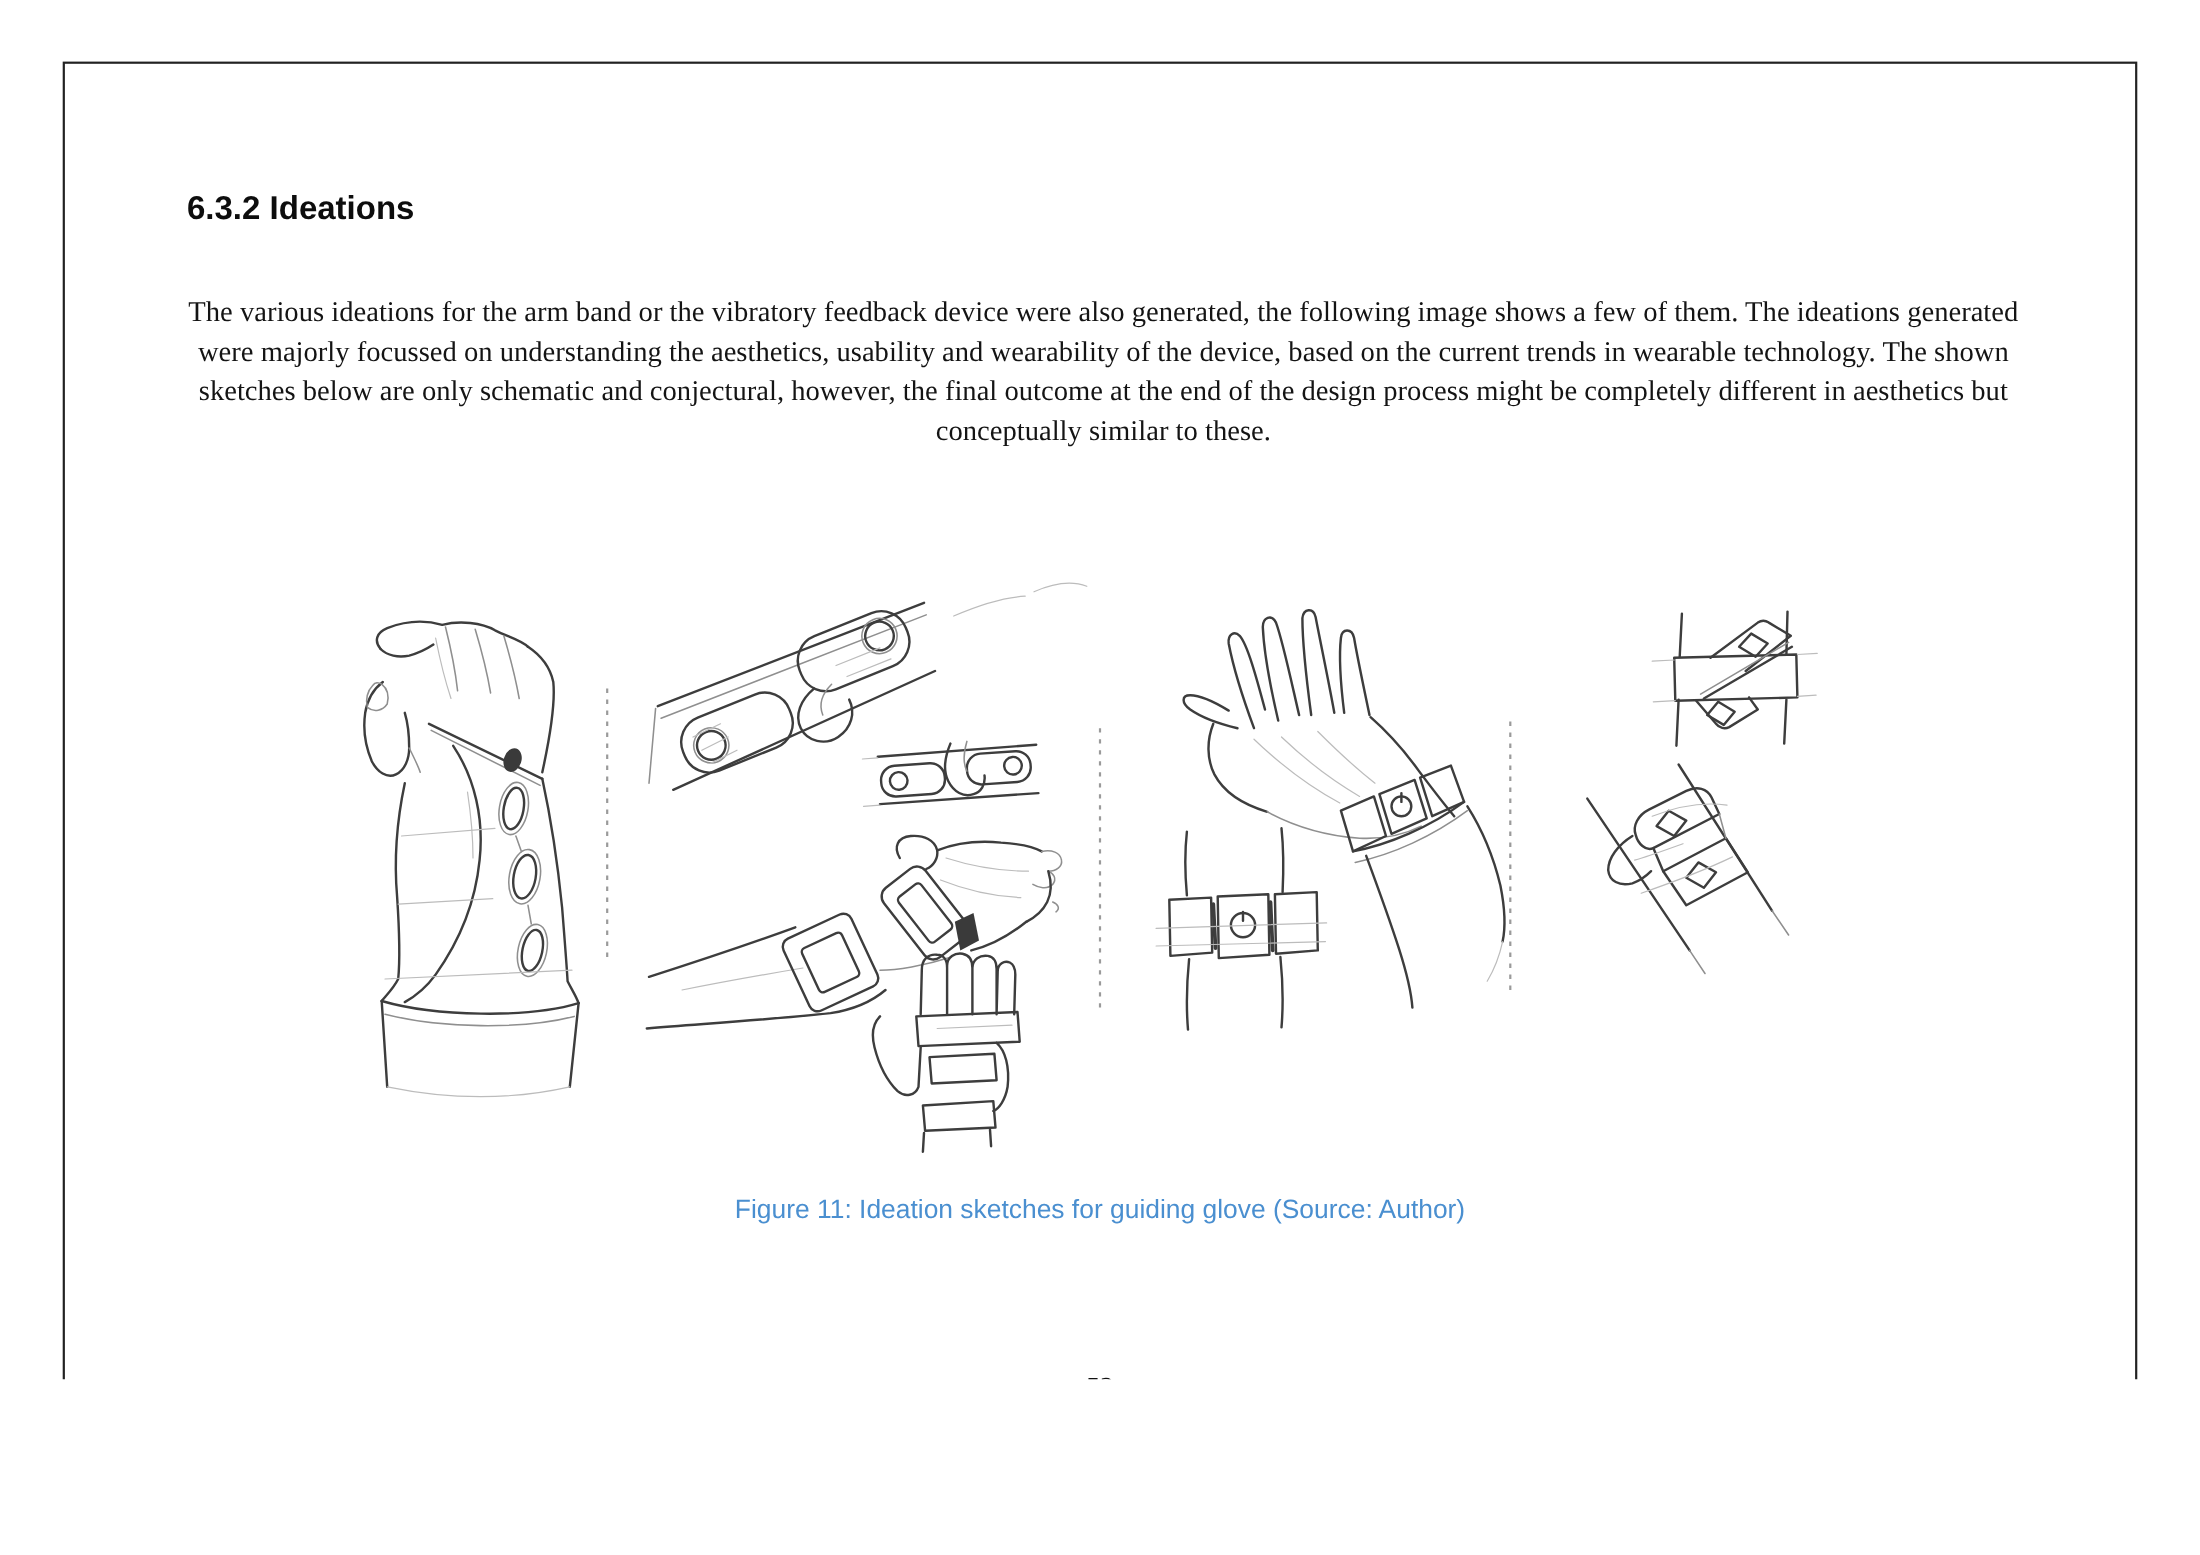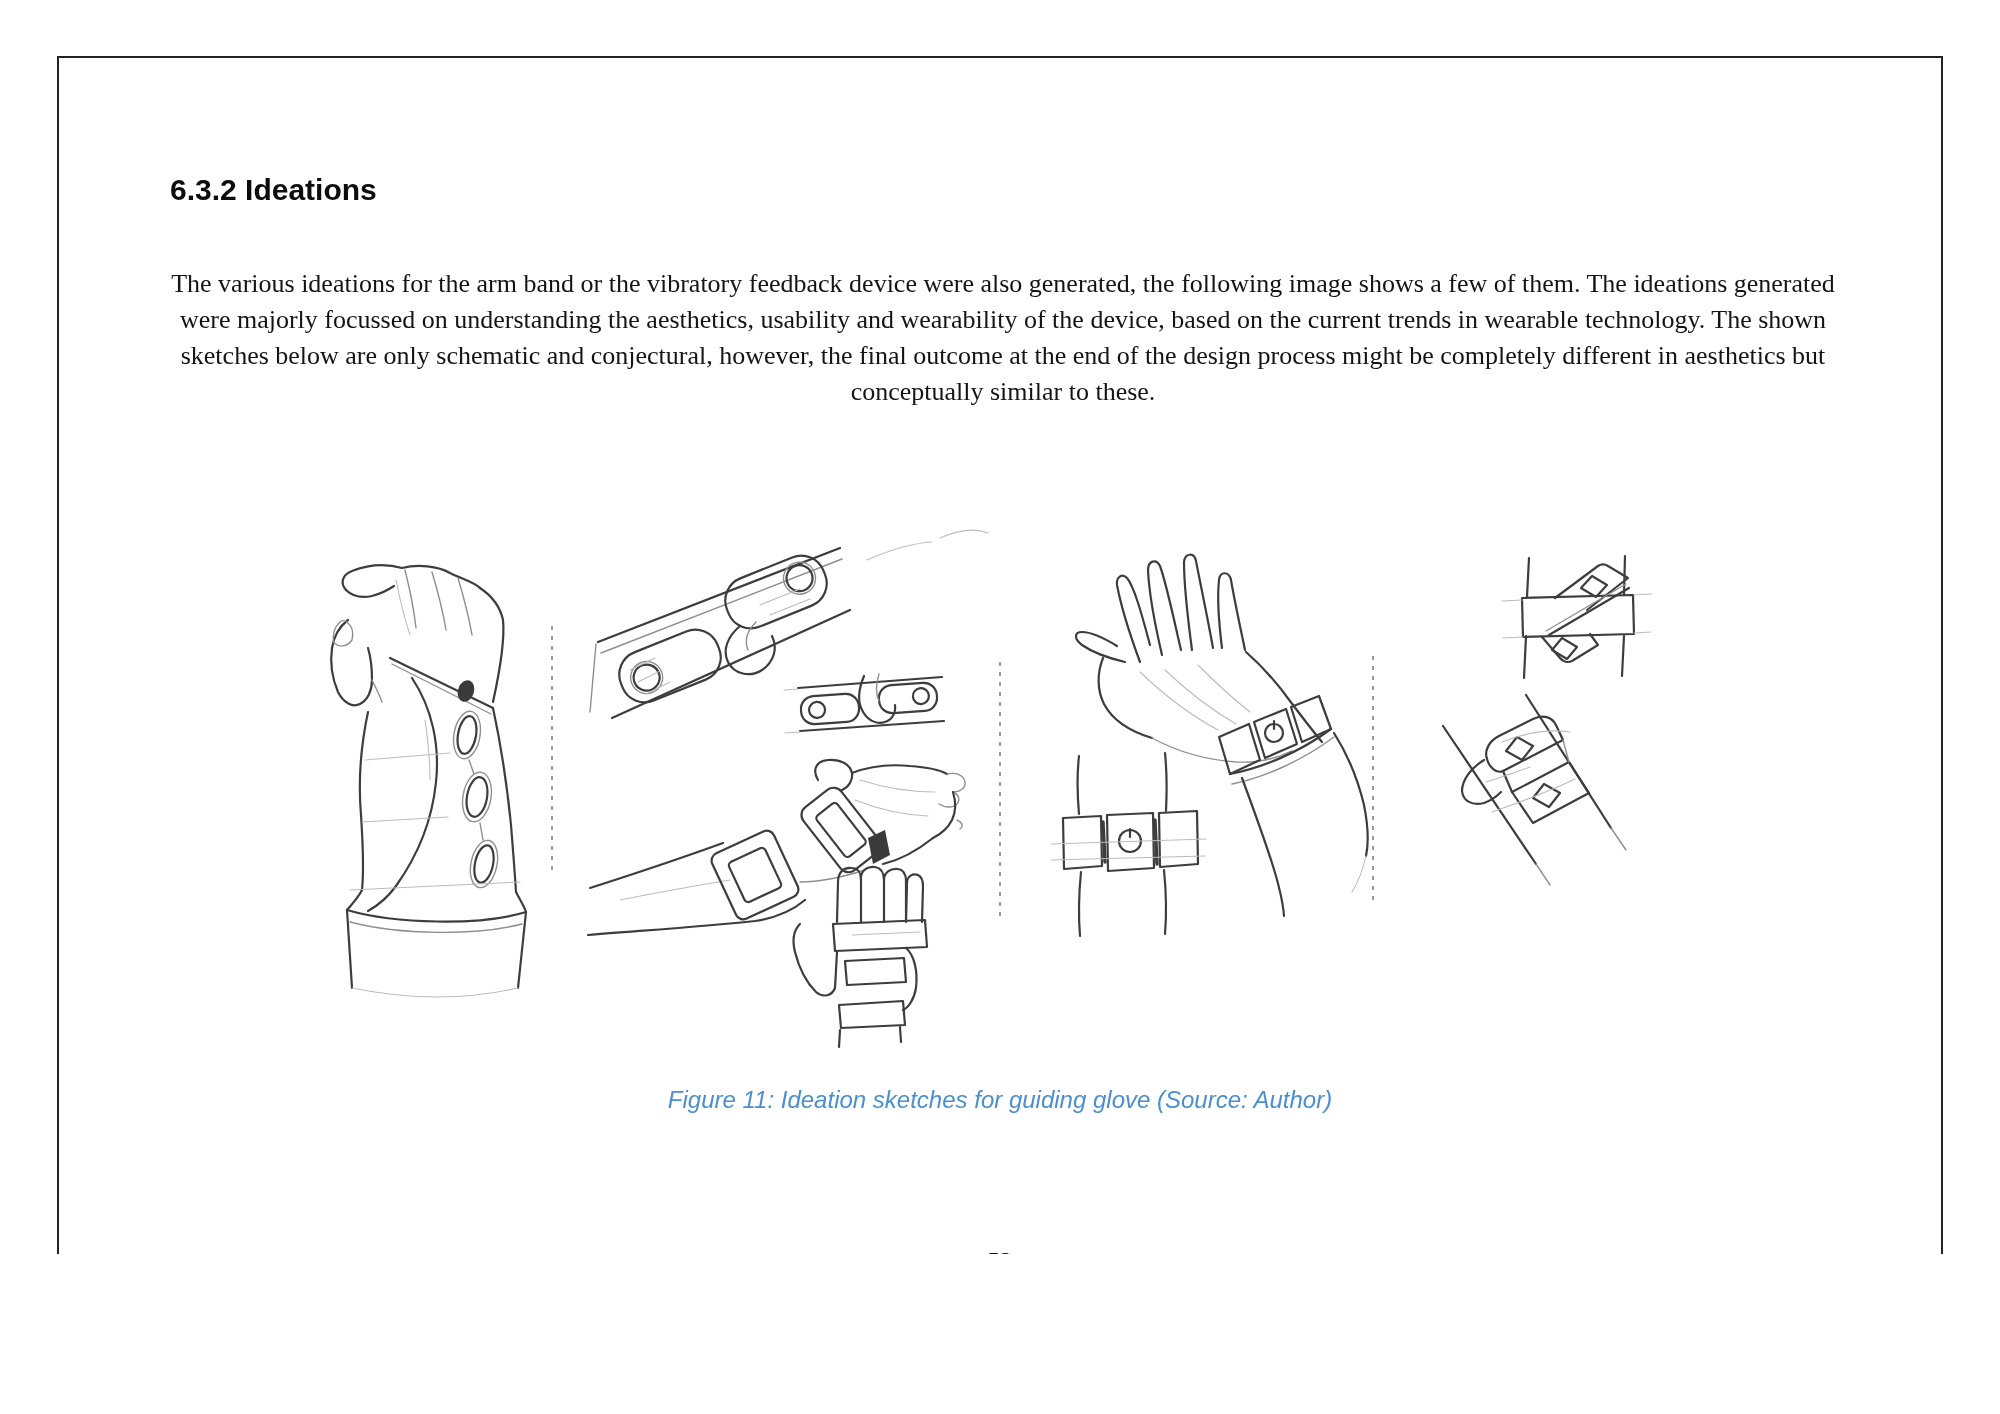--- a/index.html
+++ b/index.html
@@ -8,21 +8,21 @@
   #border-frame{position:absolute;left:57px;top:56px;width:1886px;height:1301px;
         border:2px solid #222222;box-sizing:border-box;background:#ffffff;}
   #heading{position:absolute;left:170px;top:172px;
         font-family:"Liberation Sans",sans-serif;font-weight:bold;font-size:30px;
         line-height:36px;color:#0d0d0d;letter-spacing:0px;}
   #body-paragraph{position:absolute;left:167px;top:266px;width:1672px;
         font-family:"Liberation Serif",serif;font-size:26px;line-height:36px;
         color:#141414;text-align:center;}
   #figure-area{position:absolute;left:200px;top:430px;width:1500px;height:650px;}
   #figure-caption{position:absolute;left:0px;top:1085px;width:2000px;text-align:center;
-        font-family:"Liberation Sans",sans-serif;font-size:24px;line-height:30px;font-style:italic;}
+        font-family:"Liberation Sans",sans-serif;font-size:24px;line-height:30px;}
   #page-number{position:absolute;left:0px;top:1248px;width:2000px;text-align:center;
         font-family:"Liberation Serif",serif;font-size:25px;color:#111111;}
   
   .s{stroke:#3d3d3d;stroke-width:2.2;fill:none;stroke-linecap:round;stroke-linejoin:round;}
   .sb{stroke:#3d3d3d;stroke-width:3.4;fill:none;stroke-linecap:round;}
   .s2{stroke:#8f8f8f;stroke-width:1.4;fill:none;stroke-linecap:round;stroke-linejoin:round;}
   .s3{stroke:#bcbcbc;stroke-width:1.1;fill:none;stroke-linecap:round;}
   .fillDark{fill:#3a3a3a;stroke:none;}
   .dash{stroke:#9a9a9a;stroke-width:2;stroke-dasharray:4 6;fill:none;}
 </style>

